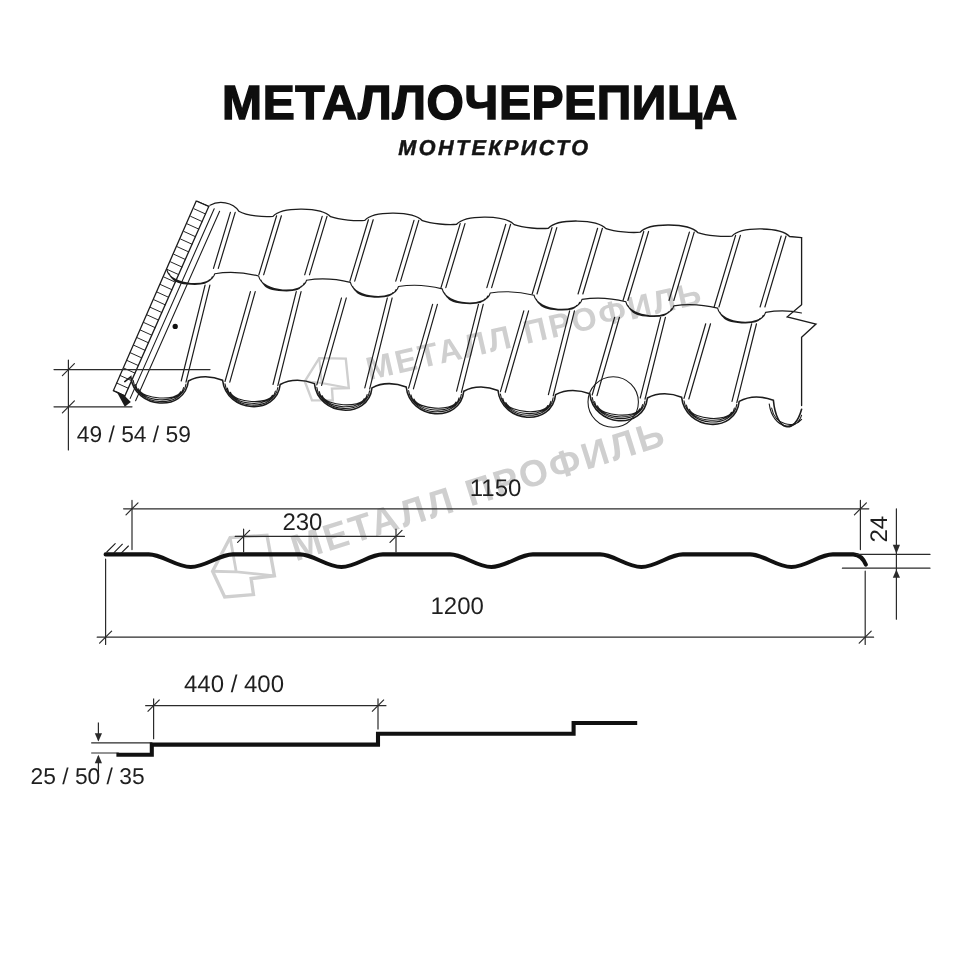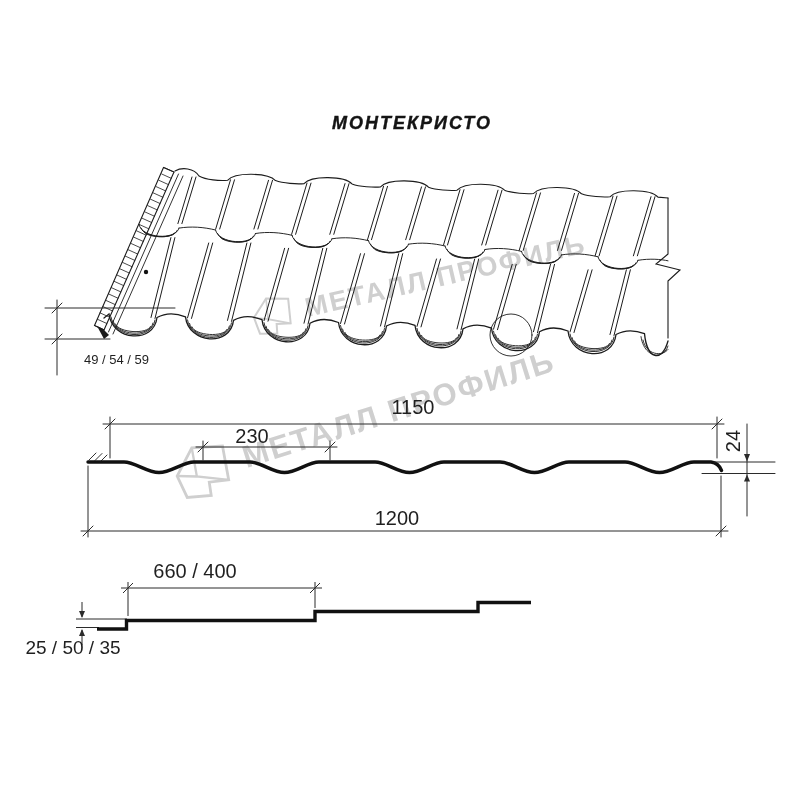--- a/index.html
+++ b/index.html
@@ -23,20 +23,21 @@
   .wm1{left:250px;top:300px;transform:rotate(-13deg);}
   .wm1 .wm-text{font-size:27px;}
   .wm2{left:172px;top:452px;transform:rotate(-17.5deg);}
   .wm2 .wm-text{font-size:31px;}
 </style>
 </head>
 <body>
 
 <div class="canvas">
 
+  <h1 class="title">МЕТАЛЛОЧЕРЕПИЦА</h1>
   <div class="subtitle">МОНТЕКРИСТО</div>
 
   <div class="watermark wm1" style="color:#cfcfcf">
     <svg width="46" height="42" viewBox="0 0 60 54">
       <path d="M6,24 L27,3 L55,10 L51,42 L33,38.5 L31,51 L9,46 Z" fill="none" stroke="#cfcfcf" stroke-width="2.6"></path>
       <path d="M27,3 L23.5,30 L51,42 M23.5,30 L6,24" fill="none" stroke="#cfcfcf" stroke-width="2.2"></path>
     </svg>
     <span class="wm-text">МЕТАЛЛ ПРОФИЛЬ</span>
   </div>
 
@@ -122,21 +123,21 @@
       </g>
 
       <circle cx="511" cy="335" r="21" stroke-width=".9"></circle>
 
       <g stroke="#2b2b2b" stroke-width="1">
         <path d="M45,308 L175,308 M45,339 L110,339 M57,300 L57,375"></path>
         <path d="M52,313 L62,303 M52,344 L62,334"></path>
       </g>
     </g>
   </svg>
-  <div class="dimlabel" style="left:84px;top:353px;width:110px;text-align:left;font-size:13px;">49 / 54 / 59</div>
+  <div class="dimlabel" style="left:64px;top:353px;width:110px;text-align:left;font-size:19px;">49 / 54 / 59</div>
 
   <svg id="cross" class="drw" viewBox="0 395 800 150">
     <g fill="none" stroke-linecap="round">
 
       <path stroke="#111" stroke-width="3.4" d="M88,462 L124,462
         C135,462 147,472.5 159,472.5 C171,472.5 183,462 194,462 L250,462
         C261,462 272.5,472.5 284.5,472.5 C296.5,472.5 308,462 319,462 L375,462
         C386,462 397.5,472.5 409.5,472.5 C421.5,472.5 433,462 444,462 L500,462
         C511,462 522.5,472.5 534.5,472.5 C546.5,472.5 558,462 569,462 L625,462
         C636,462 647.5,472.5 659.5,472.5 C671.5,472.5 683,462 694,462 L711,462
@@ -159,33 +160,33 @@
         <g>
           <path d="M81,531 L728,531 M88,466 L88,537 M721,476 L721,537"></path>
           <path d="M83,536 L93,526 M716,536 L726,526"></path>
         </g>
       </g>
     </g>
   </svg>
   <div class="dimlabel" style="left:373px;top:397px;width:80px;">1150</div>
   <div class="dimlabel" style="left:217px;top:426px;width:70px;">230</div>
   <div class="dimlabel" style="left:714px;top:425px;width:38px;height:32px;display:flex;align-items:center;justify-content:center;transform:rotate(-90deg);">24</div>
-  <div class="dimlabel" style="left:357px;top:496px;width:80px;margin-top:12px;">1200</div>
+  <div class="dimlabel" style="left:341px;top:496px;width:80px;">1200</div>
 
   <svg id="step" class="drw" viewBox="0 545 800 130">
     <g fill="none" stroke-linecap="butt">
       <path stroke="#2b2b2b" stroke-width="1" d="M76,619 L127,619 M76,627.5 L99,627.5"></path>
       <path stroke="#111" stroke-width="3.4" stroke-linejoin="miter" d="M97,629 L126.5,629 L126.5,620.5 L315,620.5 L315,611.5 L478,611.5 L478,602.5 L531,602.5"></path>
       <g stroke="#2b2b2b" stroke-width="1">
         <path d="M121,588 L322,588 M128,582 L128,616 M315,582 L315,608"></path>
         <path d="M123,593 L133,583 M310,593 L320,583"></path>
       </g>
       <g stroke="#2b2b2b" stroke-width="1">
         <path d="M82,602 L82,617 M82,645 L82,630"></path>
         <polygon points="79,611 85,611 82,618" fill="#2b2b2b" stroke="none"></polygon>
         <polygon points="79,636 85,636 82,629" fill="#2b2b2b" stroke="none"></polygon>
       </g>
     </g>
   </svg>
-  <div class="dimlabel" style="left:150px;top:561px;width:90px;">660 / 400</div>
+  <div class="dimlabel" style="left:150px;top:561px;width:90px;">440 / 400</div>
   <div class="dimlabel" style="left:22px;top:638px;width:102px;font-size:19px;">25 / 50 / 35</div>
 
 </div>
 
 </body></html>

